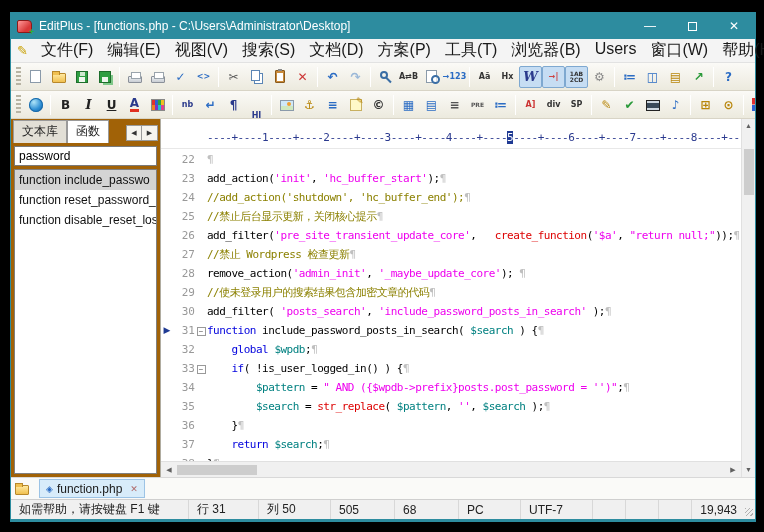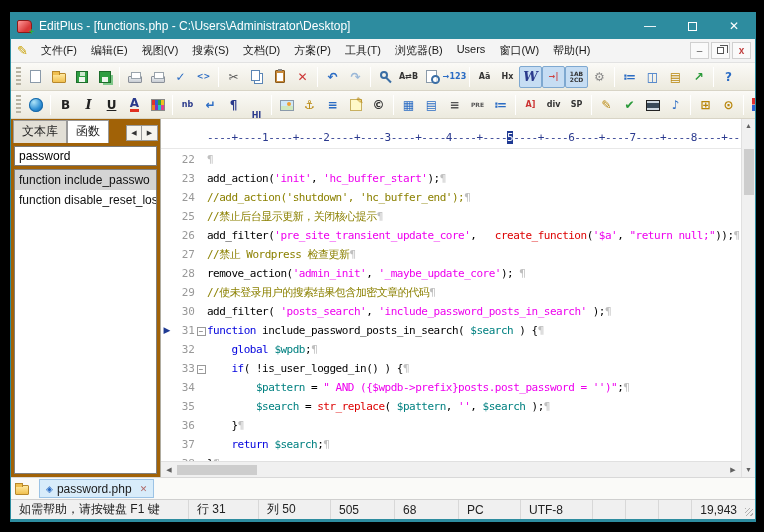--- a/index.html
+++ b/index.html
@@ -10,21 +10,21 @@
   .titlebar{height:26px;background:#2d8c9f;display:flex;align-items:center;padding-left:6px;flex:none;}
   .appicon{width:15px;height:13px;background:linear-gradient(135deg,#ff9a9a,#d83838 70%);border:1px solid #8a1a1a;border-radius:2px 4px 2px 2px;position:relative;flex:none;}
   .appicon::after{content:"+";position:absolute;right:-3px;bottom:-5px;color:#2fae3f;font-weight:bold;font-size:9px;}
   .title{color:#fff;font-size:12px;margin-left:7px;flex:1;white-space:nowrap;overflow:hidden;}
   .wbtn{width:42px;height:26px;color:#fff;display:flex;align-items:center;justify-content:center;font-size:12px;flex:none;}
   .maxsq{display:inline-block;width:9px;height:9px;border:1px solid #fff;}
   
   .menubar{height:24px;background:#f4f4f4;border-bottom:1px solid #e2e2e2;display:flex;align-items:center;padding:0 4px;flex:none;}
   .pencil{color:#c8a000;font-size:13px;margin:0 6px 0 2px;transform:rotate(0deg);}
   .menus{display:flex;flex:1;}
-  .mitem{font-size:11px;color:#1a1a1a;padding:3px 7px;white-space:nowrap;text-align:right;}
+  .mitem{font-size:16px;color:#1a1a1a;padding:3px 7px;white-space:nowrap;text-align:right;}
   .mdib{width:19px;height:17px;border:1px solid #d0d0d0;background:#fafafa;color:#555;font-size:10px;display:flex;align-items:center;justify-content:center;margin-left:2px;flex:none;}
   .mdib.cl{color:#c04040;font-weight:bold;}
   .resq{display:inline-block;width:7px;height:7px;border:1px solid #555;background:#fff;position:relative;}
   .resq::before{content:"";position:absolute;left:2px;top:-3px;width:7px;height:7px;border:1px solid #555;border-left:none;border-bottom:none;}
   
   .toolbar{height:28px;background:linear-gradient(#fbfaf7,#eceade);border-bottom:1px solid #d8d4c6;display:flex;align-items:center;padding:0 2px;flex:none;overflow:hidden;}
   .grip{width:5px;height:20px;margin:0 3px;background:repeating-linear-gradient(#b8b4a4 0 2px,transparent 2px 4px);flex:none;}
   .tbtn{width:23px;height:22px;display:flex;align-items:center;justify-content:center;border:1px solid transparent;border-radius:2px;flex:none;position:relative;}
   .tbtn.on{background:#c6ddf3;border-color:#7ea8d0;}
   .tsep{width:1px;height:20px;background:#cfcabb;border-right:1px solid #fff;margin:0 3px;flex:none;}
@@ -363,20 +363,21 @@
           <span class="stab">文本库</span>
           <span class="stab on">函数</span>
           <span class="sarrows">
             <span class="sarr">◀</span>
             <span class="sarr">▶</span>
           </span>
         </div>
         <input class="ssearch" value="password" style="">
         <div class="slist">
             <div class="sitem sel">function include_passwo</div>
+            <div class="sitem">function reset_password_</div>
             <div class="sitem">function disable_reset_los</div>
           </div>
       </div>
 
       <div class="edcol">
         <div class="ruler"><span>----+----1----+----2----+----3----+----4----+----</span><span class="hl">5</span><span>----+----6----+----7----+----8----+----</span></div>
         <div class="code">
             <div class="ln"><span class="mk"></span><span class="num">22</span><span class="fold"></span><span class="src"><span style="color: rgb(192, 192, 192);">¶</span></span></div>
             <div class="ln"><span class="mk"></span><span class="num">23</span><span class="fold"></span><span class="src"><span style="color: rgb(0, 0, 0);">add_action(</span><span style="color: rgb(238, 0, 238);">'init'</span><span style="color: rgb(0, 0, 0);">, </span><span style="color: rgb(238, 0, 238);">'hc_buffer_start'</span><span style="color: rgb(0, 0, 0);">);</span><span style="color: rgb(192, 192, 192);">¶</span></span></div>
             <div class="ln"><span class="mk"></span><span class="num">24</span><span class="fold"></span><span class="src"><span style="color: rgb(139, 128, 0);">//add_action('shutdown', 'hc_buffer_end');</span><span style="color: rgb(192, 192, 192);">¶</span></span></div>
@@ -408,33 +409,33 @@
         <span class="vthumb"></span>
         <span class="vfill"></span>
         <span class="varr">▼</span>
       </div>
     </div>
 
     <div class="tabbar">
       <span class="shp shp-folder"></span>
       <span class="doctab">
         <span class="dmark">◈</span>
-        <span>password.php</span>
+        <span>function.php</span>
         <span class="dclose">✕</span>
       </span>
     </div>
 
     <div class="statusbar">
         <span class="sbi">如需帮助，请按键盘 F1 键</span>
         <span class="sbi">行 31</span>
         <span class="sbi">列 50</span>
         <span class="sbi">505</span>
         <span class="sbi">68</span>
         <span class="sbi">PC</span>
-        <span class="sbi">UTF-8</span>
+        <span class="sbi">UTF-7</span>
         <span class="sbi"></span>
         <span class="sbi"></span>
         <span class="sbi"></span>
         <span class="sbi">19,943</span>
         <span class="sgrip"></span>
       </div>
   </div>
 </div>
 
 </body></html>

